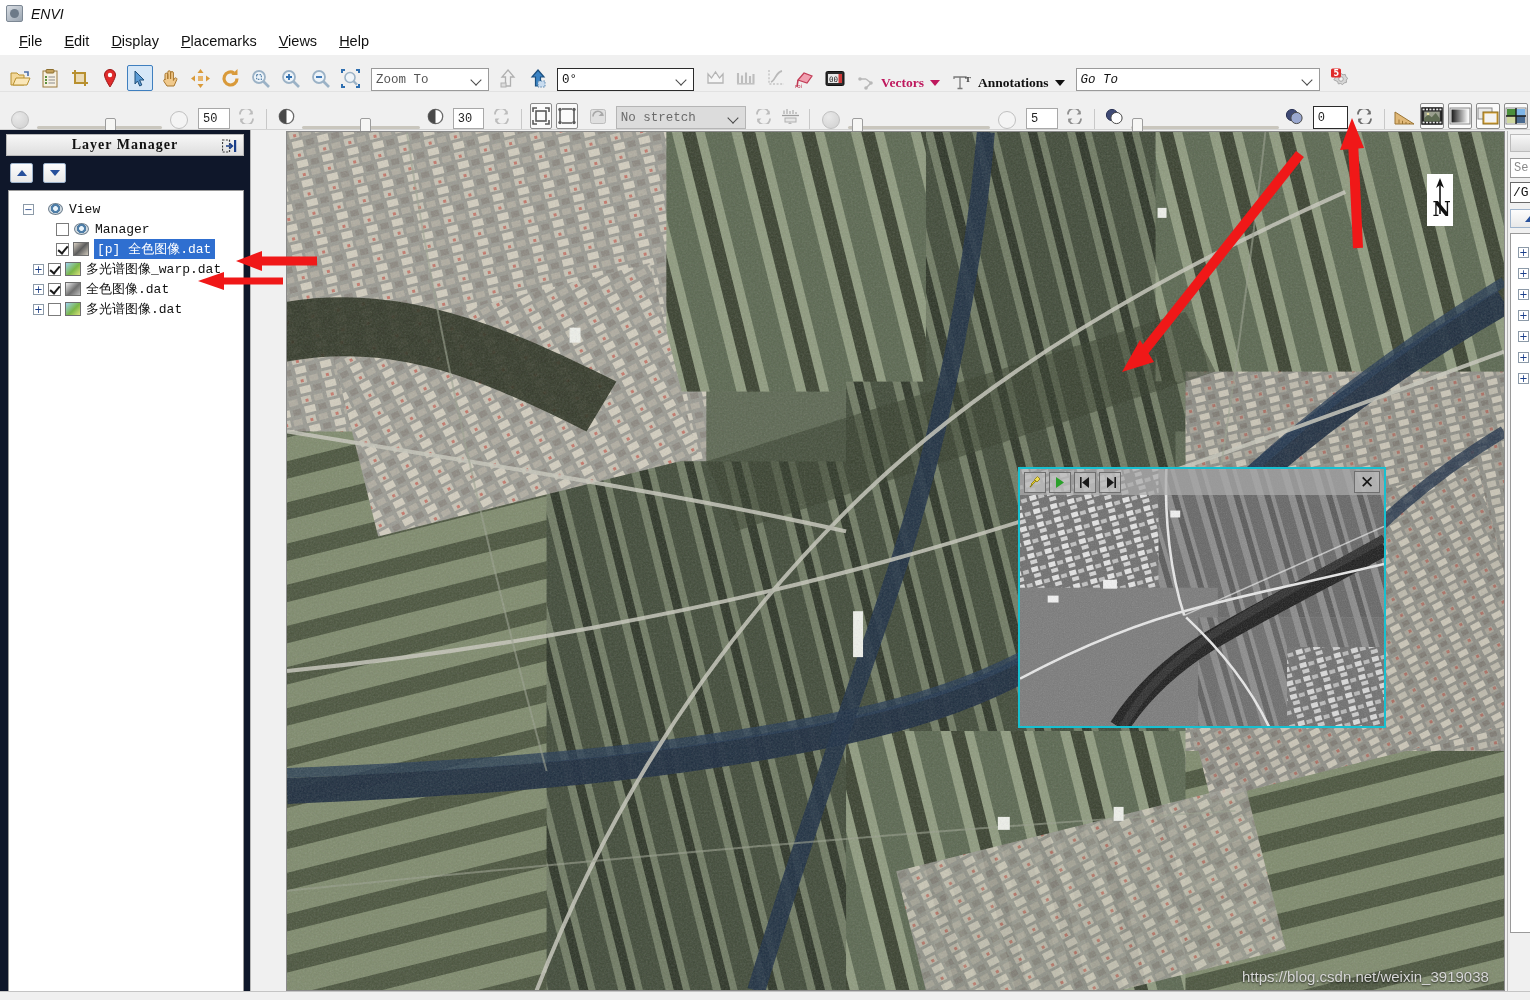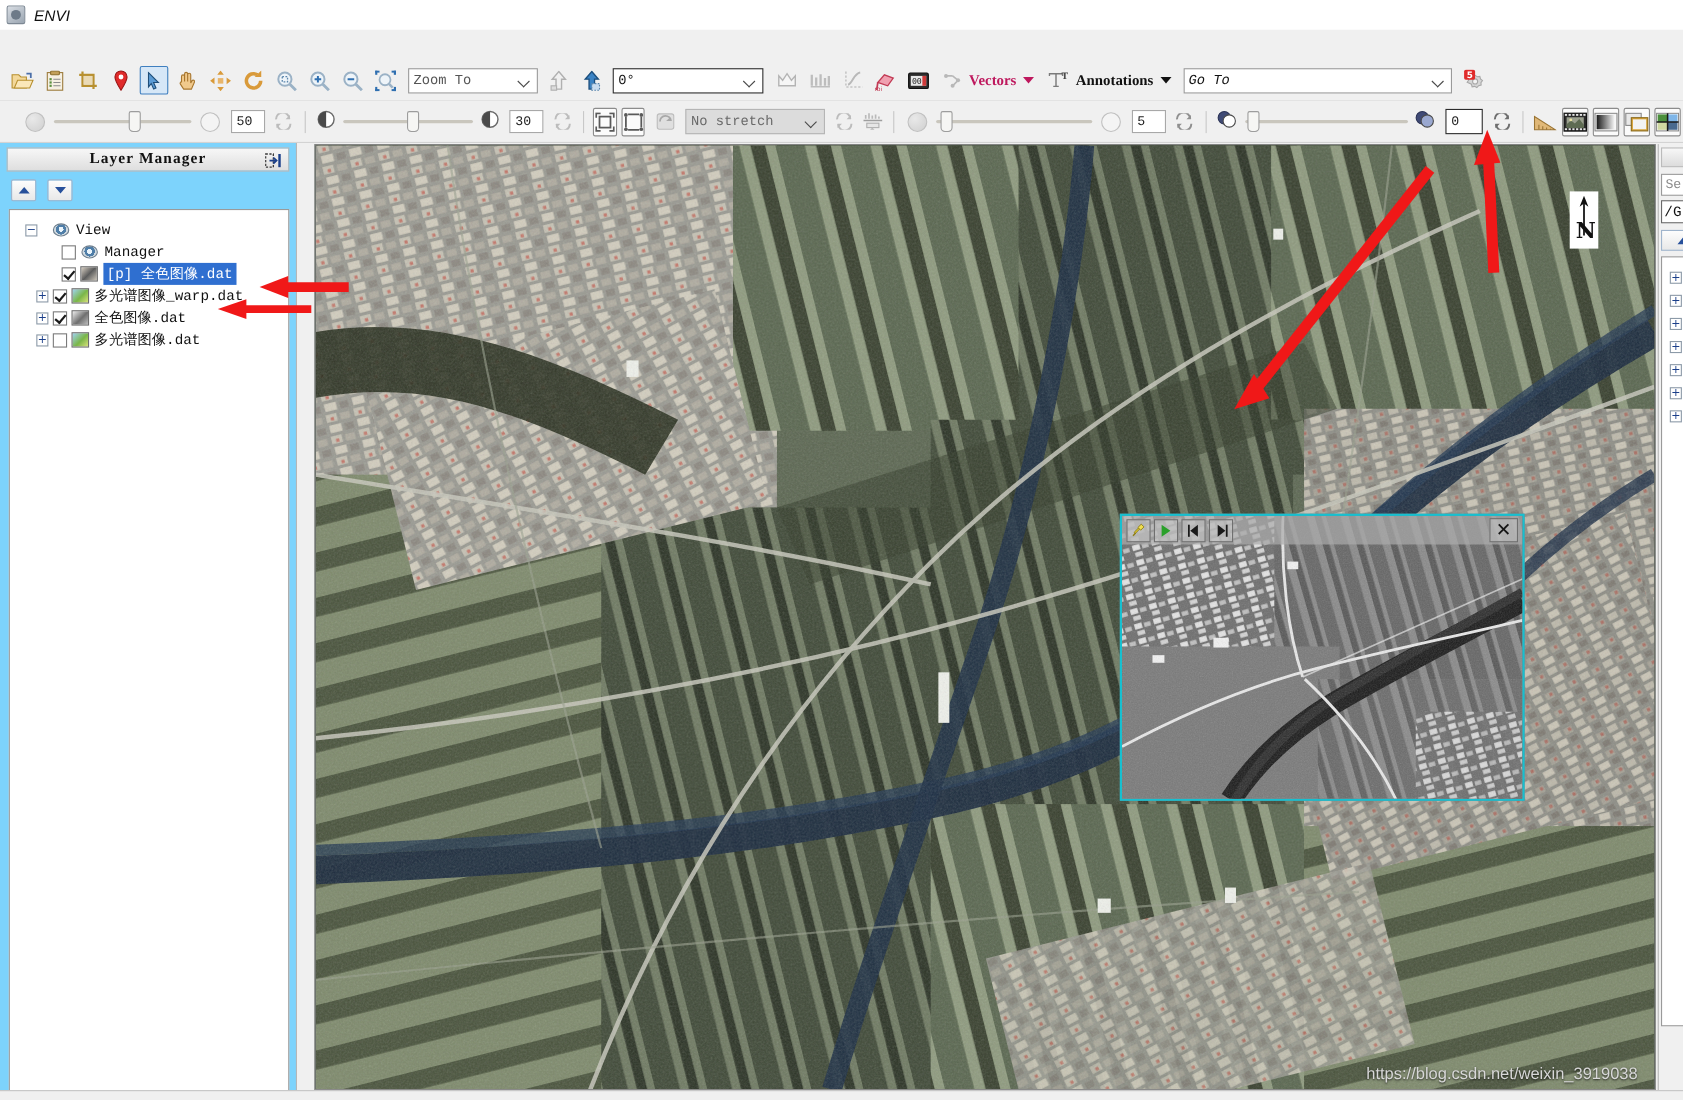--- a/index.html
+++ b/index.html
@@ -35,25 +35,25 @@
   }
   .menu-item {
     font-size: 14.5px; color: #111; padding: 2px 11px; cursor: default;
     white-space: nowrap;
   }
   .menu-item .mn { text-decoration: underline; }
 
   
   .toolbar {
     position: absolute; left: 0; width: 1530px;
-    background: #f0f0f0; display: flex; align-items: center;
+    background: #f0f0f0; display: flex; align-items: flex-end;
     border-bottom: 1px solid #e2e2e2;
   }
   #toolbar1 { top: 55px; height: 37px; padding-left: 5px; }
-  #toolbar2 { top: 92px; height: 38px; padding-left: 17px; border-bottom: 1px solid #d3d3d3;}
+  #toolbar2 { top: 92px; height: 38px; padding-left: 5px; border-bottom: 1px solid #d3d3d3;}
 
   .tb-btn {
     width: 26px; height: 26px; margin: 0 2px;
     display: flex; align-items: center; justify-content: center;
     border: 1px solid transparent; border-radius: 2px; position: relative;
   }
   .tb-btn.sel { border: 1px solid #3f7fbf; background: #d6e7f7; }
   .tb-btn.boxed { border: 1px solid #8c8c8c; background: #fbfbfb; }
   .tb-sep { width: 1px; height: 20px; background: #c8c8c8; margin: 0 6px; }
 
@@ -101,22 +101,22 @@
   }
   .dropdown-label.on { color: #111; }
   .dd-caret {
     width: 0; height: 0; border-left: 5px solid transparent;
     border-right: 5px solid transparent; border-top: 6px solid currentColor;
     margin-left: 6px;
   }
 
   
   #layer-panel {
-    position: absolute; left: 0; top: 130px; width: 270px; height: 870px;
-    background: #7dd3fc; border-right: 1px solid #b6b6b6;
+    position: absolute; left: 0; top: 130px; width: 251px; height: 870px;
+    background: #0f172a; border-right: 1px solid #b6b6b6;
   }
   #lm-header {
     margin: 4px 6px 0 6px; height: 22px;
     background: linear-gradient(#f7f7f7,#dedede);
     border: 1px solid #b9b9b9;
     display: flex; align-items: center; justify-content: center; position: relative;
   }
   #lm-title {
     font-family: "Liberation Serif", serif; font-weight: bold;
     font-size: 14px; color: #111; letter-spacing: 1px;
@@ -263,20 +263,28 @@
 </head>
 <body>
 
 <div id="app">
 
   <div id="titlebar">
     <div id="title-icon"></div>
     <div id="title-text">ENVI</div>
   </div>
 
+  <div id="menubar">
+    <div class="menu-item"><span class="mn">F</span>ile</div>
+    <div class="menu-item"><span class="mn">E</span>dit</div>
+    <div class="menu-item"><span class="mn">D</span>isplay</div>
+    <div class="menu-item"><span class="mn">P</span>lacemarks</div>
+    <div class="menu-item"><span class="mn">V</span>iews</div>
+    <div class="menu-item"><span class="mn">H</span>elp</div>
+  </div>
 
   <div class="toolbar" id="toolbar1">
 
     <div class="tb-btn">
       <svg width="21" height="19" viewBox="0 0 21 19">
         <path d="M1 16V4h6l2 2h5v10z" fill="#f3d89a" stroke="#b8902f" stroke-width="1"></path>
         <path d="M3 16l3-7h14l-3 7z" fill="#fae7b9" stroke="#b8902f" stroke-width="1"></path>
         <path d="M14 3l4 0 0 4" fill="none" stroke="#4b6fa8" stroke-width="1.6"></path>
       </svg>
     </div>

